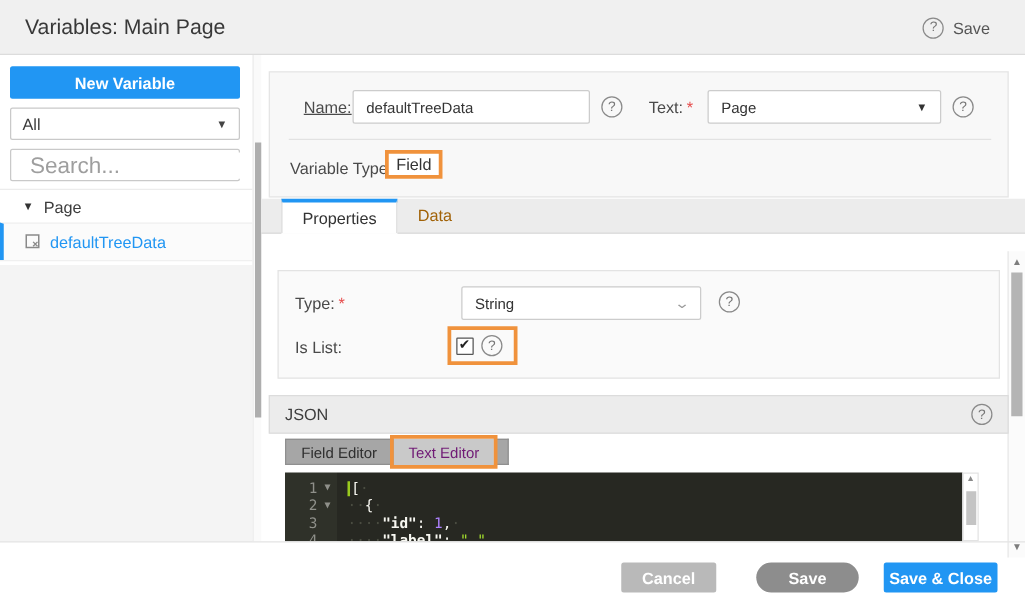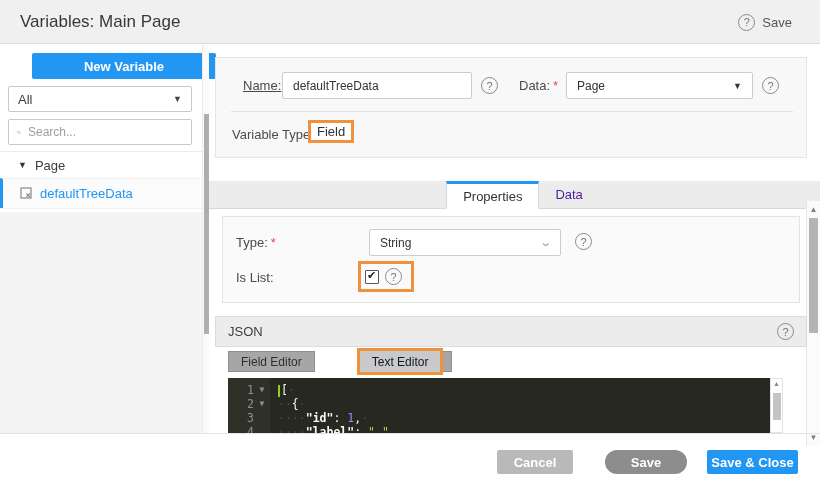--- a/index.html
+++ b/index.html
@@ -11,27 +11,27 @@
   .hdr { position:absolute; left:0; top:0; width:820px; height:44px; background:#f0f0f0; border-bottom:1px solid #dcdcdc; }
   .hdr-title { position:absolute; left:20px; top:0; line-height:44px; font-size:17px; color:#383838; }
   .hdr-help { position:absolute; right:28px; top:0; height:44px; display:flex; align-items:center; gap:7px; cursor:pointer; color:#555; }
 
   .qi { width:17px; height:17px; border-radius:50%; border:1px solid #8a8a8a; color:#777;
         font-size:11px; display:inline-flex; align-items:center; justify-content:center; background:transparent; flex:0 0 auto; }
 
   
   .sidebar { position:absolute; left:0; top:44px; width:202px; height:389px; background:#fff; border-bottom:1px solid #ddd; }
   .btn-newvar { position:absolute; left:8px; top:9px; width:184px; height:26px; background:#2196f3; color:#fff;
-                font-weight:bold; font-size:13px; border:none; border-radius:2px; cursor:pointer;margin-left:24px; }
+                font-weight:bold; font-size:13px; border:none; border-radius:2px; cursor:pointer; }
   .sel-all { position:absolute; left:8px; top:42px; width:184px; height:26px; background:#fff; border:1px solid #c9c9c9;
              border-radius:2px; display:flex; align-items:center; padding:0 9px; cursor:pointer; }
   .sel-all .arrow { margin-left:auto; font-size:9px; color:#444; }
   .search-wrap { position:absolute; left:8px; top:75px; width:184px; height:26px; border:1px solid #c9c9c9; border-radius:2px;
                  background:#fff; display:flex; align-items:center; padding:0 8px; }
-  .search-wrap input { border:none; outline:none; flex:1; margin-left:7px; font-size:12px; color:#333;
+  .search-wrap input { border:none; outline:none; flex:1; margin-left:7px; font-size:18px; color:#333;
                        font-family:"Liberation Sans",sans-serif; }
   .search-wrap input::placeholder { color:#9e9e9e; }
   .tree { position:absolute; left:0; top:107px; width:202px; }
   .tree-group { height:27px; border-top:1px solid #ececec; display:flex; align-items:center; padding-left:18px; gap:8px; cursor:pointer; background:#fff; }
   .tree-group .caret { font-size:9px; color:#333; }
   .tree-item { height:30px; border-top:1px solid #f0f0f0; display:flex; align-items:center; padding-left:20px; gap:7px; cursor:pointer; background:#fff; }
   .tree-item.selected { border-left:3px solid #2196f3; padding-left:17px; background:#fbfbfb; color:#2196f3; }
   .tree-item:last-child { border-bottom:1px solid #eee; }
   .sidebar-filler { position:absolute; left:0; top:168px; width:202px; height:221px; background:#f4f4f4; }
   .side-scroll { position:absolute; left:202px; top:44px; width:7px; height:389px; background:#fafafa; border-left:1px solid #ececec; }
@@ -44,22 +44,22 @@
   .tbox { position:absolute; background:#fff; border:1px solid #cccccc; border-radius:2px; height:27px; }
   .tbox input { border:none; outline:none; width:100%; height:100%; padding:0 10px; font-size:12px; color:#333;
                 font-family:"Liberation Sans",sans-serif; background:transparent; }
   .selbox { display:flex; align-items:center; padding:0 10px; font-size:12px; color:#333; cursor:pointer; }
   .selbox .arrow { margin-left:auto; font-size:9px; color:#333; }
   .selbox .chev { margin-left:auto; color:#9a9a9a; font-size:11px; transform:scaleX(1.4); }
   .form-div { position:absolute; left:15px; top:53px; width:562px; height:1px; background:#e2e2e2; }
   .hl-box { border:3px solid #f0923c; background:#fff; padding:1px 6px; font-size:13px; color:#333; display:inline-block; }
 
   
-  .tabbar { position:absolute; left:209px; top:181px; width:611px; height:28px; background:#ececec; border-bottom:1px solid #d9d9d9; display:flex; align-items:flex-end; padding-left:16px;justify-content:center; }
-  .tab { height:28px; padding:0 16px; display:flex; align-items:center; font-size:13px; color:#4c1d95; cursor:pointer; }
+  .tabbar { position:absolute; left:209px; top:159px; width:611px; height:28px; background:#ececec; border-bottom:1px solid #d9d9d9; display:flex; align-items:flex-end; padding-left:16px; }
+  .tab { height:28px; padding:0 16px; display:flex; align-items:center; font-size:13px; color:#a16207; cursor:pointer; }
   .tab.active { background:#fff; border:1px solid #d9d9d9; border-top:3px solid #2196f3; border-bottom:1px solid #fff; margin-bottom:-1px; color:#333; }
 
   
   .main-scroll { position:absolute; left:806px; top:201px; width:14px; height:245px; background:#fbfbfb; border-left:1px solid #e7e7e7; }
   .main-scroll .up, .main-scroll .dn { position:absolute; left:0; width:13px; text-align:center; font-size:8px; color:#7d7d7d; cursor:pointer; }
   .main-scroll .up { top:4px; } .main-scroll .dn { bottom:4px; }
   .main-scroll .thumb { position:absolute; left:2px; top:17px; width:9px; height:115px; background:#b4b4b4; cursor:pointer; }
 
   
   .props-panel { position:absolute; left:222px; top:216px; width:578px; height:87px; background:#fafafa; border:1px solid #e3e3e3; }
@@ -68,21 +68,21 @@
          position:relative; cursor:pointer; flex:0 0 auto; }
   .cbx:checked::after { content:"\2714"; position:absolute; left:1px; top:-2px; font-size:11px; color:#222; }
 
   
   .json-hdr { position:absolute; left:215px; top:316px; width:592px; height:31px; background:#ececec; border:1px solid #dcdcdc;
               display:flex; align-items:center; padding:0 12px; font-size:13px; color:#3d3d3d; }
   .json-hdr .qi { margin-left:auto; }
   .ed-btns { position:absolute; left:228px; top:351px; height:21px; display:flex; align-items:stretch; }
   .ed-btn { font-size:12px; display:flex; align-items:center; justify-content:center; cursor:pointer; color:#2f2f2f;
             background:#a6a6a6; border:1px solid #8f8f8f; padding:0 12px; }
-  .ed-btn.lit { background:#c9c9c9; border:none; outline:3px solid #f0923c; outline-offset:0; z-index:2; color:#0f172a;margin-left:45px; }
+  .ed-btn.lit { background:#c9c9c9; border:none; outline:3px solid #f0923c; outline-offset:0; z-index:2; color:#701a75; }
   .ed-tail { width:12px; background:#a6a6a6; border:1px solid #8f8f8f; border-left:none; }
 
   
   .editor { position:absolute; left:228px; top:378px; width:542px; height:55px; overflow:hidden; cursor:text;
             background:linear-gradient(90deg, #2f3129 0 42px, #272822 42px);
             font-family:"DejaVu Sans Mono", monospace; font-size:11.5px; line-height:14px; padding-top:5px; }
   .cl { display:flex; height:14px; white-space:pre; }
   .cl .ln { width:26px; text-align:right; color:#8f908a; flex:0 0 auto; }
   .cl .fold { width:16px; text-align:center; color:#8f908a; font-size:8px; flex:0 0 auto; }
   .cl code { margin-left:8px; color:#f8f8f2; font-family:inherit; }
@@ -162,21 +162,21 @@
 
   <div class="form-panel">
     <div class="flabel" style="left:27px; top:20px;text-decoration:underline;">
       <span>Name:</span><span class="req">*</span>
     </div>
     <div class="tbox" style="left:66px; top:14px; width:190px;">
       <input type="text" value="defaultTreeData" style="">
     </div>
     <span class="qi" style="position:absolute; left:265px; top:19px;">?</span>
     <div class="flabel" style="left:303px; top:20px;">
-      <span>Data:</span><span class="req">*</span>
+      <span>Text:</span><span class="req">*</span>
     </div>
     <div class="tbox selbox" style="left:350px; top:14px; width:187px;">
       <span>Page</span>
       <span class="arrow">▼</span>
     </div>
     <span class="qi" style="position:absolute; left:546px; top:19px;">?</span>
     <div class="form-div"></div>
     <div class="flabel" style="left:16px; top:69px;">Variable Type:</div>
     <span class="hl-box" style="position:absolute; left:92px; top:62px;">Field</span>
   </div>

